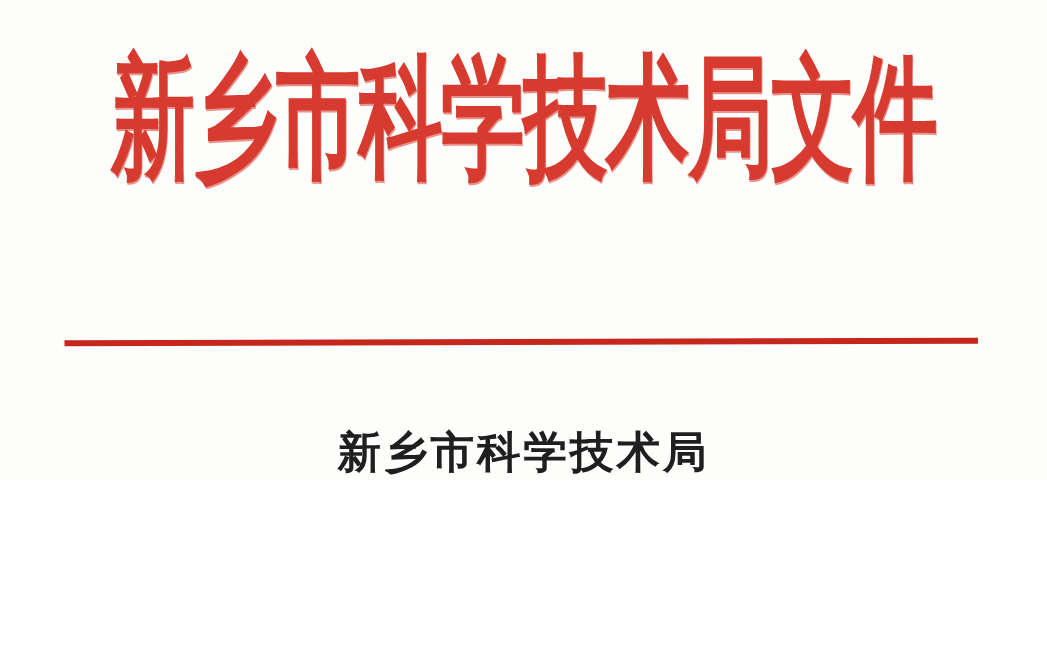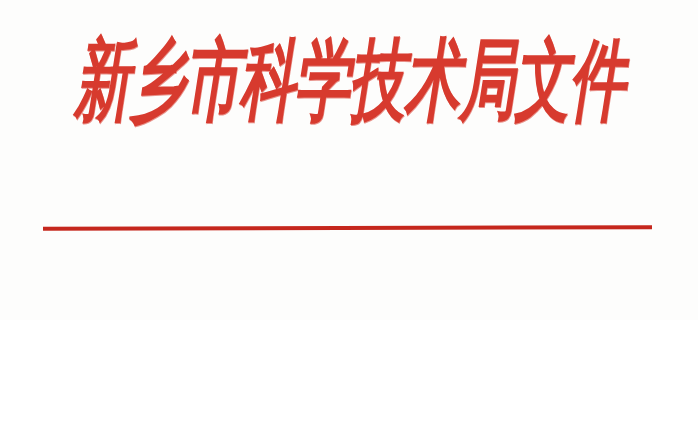--- a/index.html
+++ b/index.html
@@ -7,21 +7,20 @@
     padding: 0;
     background: #ffffff;
   }
   .page {
     position: relative;
     width: 698px;
     height: 320px;
     background: var(--paper, #fdfdfc);
     overflow: hidden;
     font-family: "Liberation Serif", "DejaVu Serif", serif;
-    font-style: italic;
   }
   
   .red-header {
     position: absolute;
     top: 36px;
     left: 0;
     right: 0;
     text-align: center;
     font-size: 56px;
     line-height: 1;
@@ -99,16 +98,17 @@
 </style>
 </head>
 <body>
 
 <div class="page">
   <div class="red-header">新乡市科学技术局文件</div>
 
 
   <div class="red-rule"></div>
 
+  <div class="issuer">新乡市科学技术局</div>
 
 
   <div class="notice-line">通　知</div>
 </div>
 
 </body></html>

